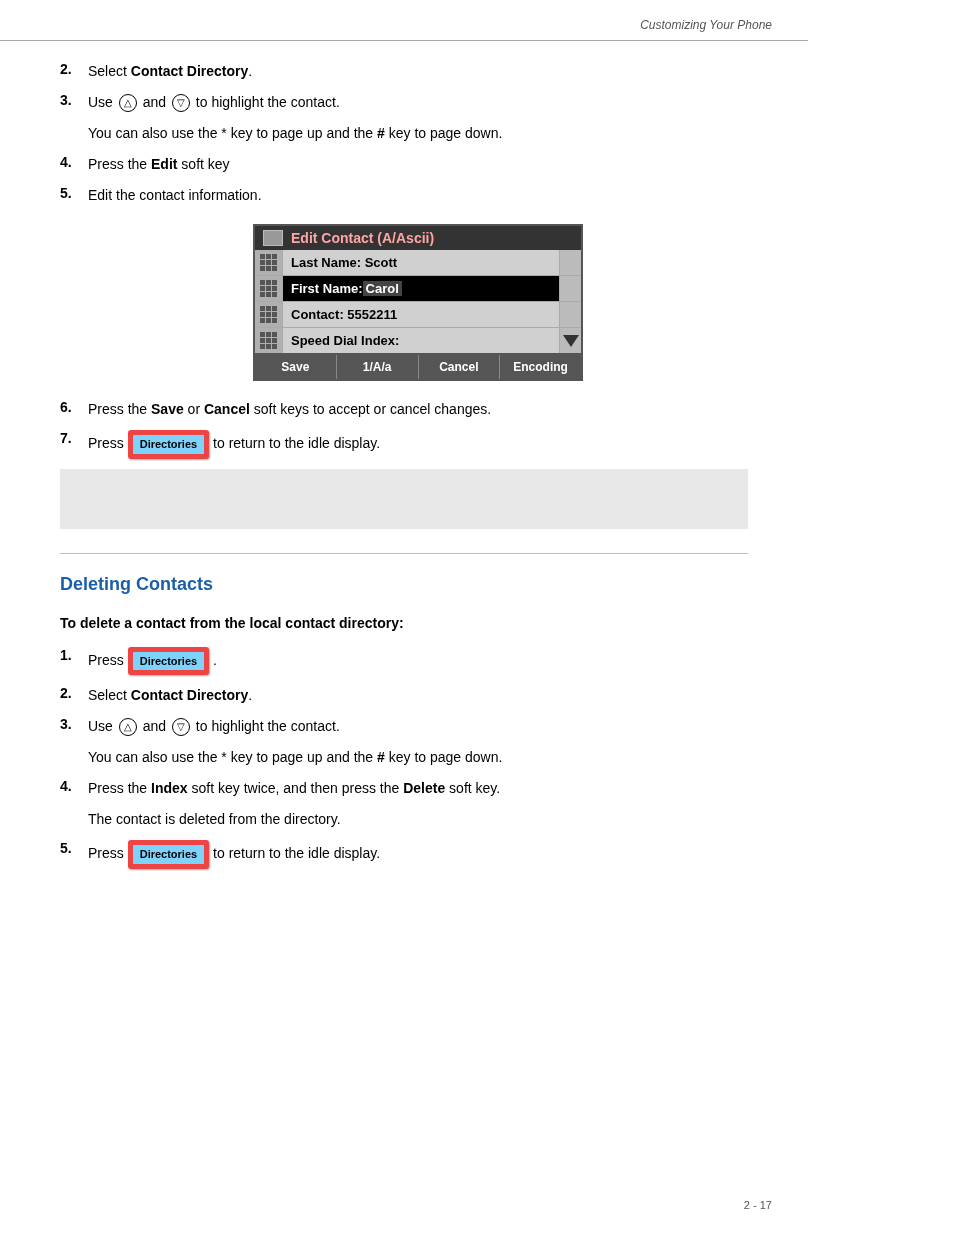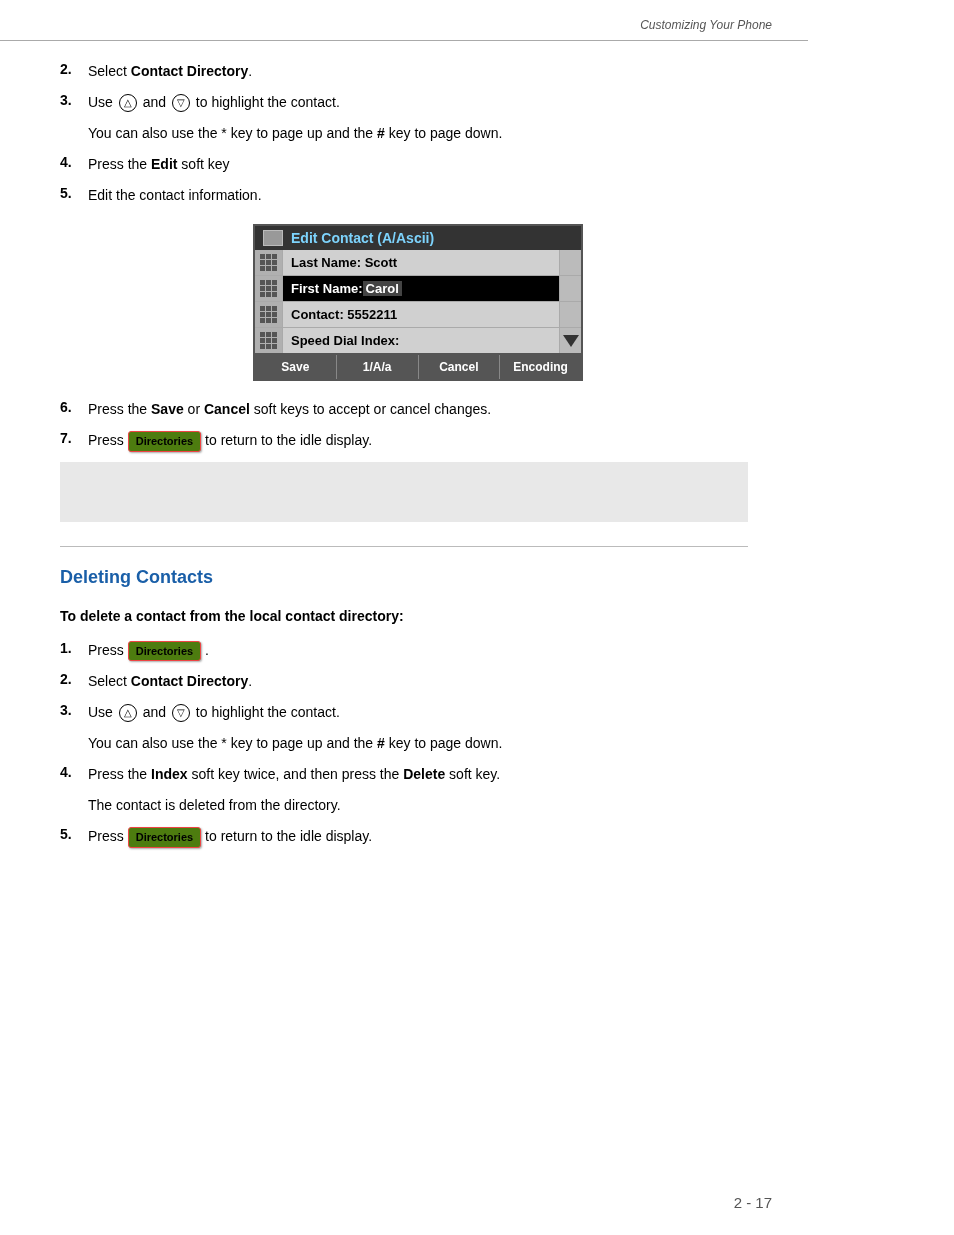--- a/index.html
+++ b/index.html
@@ -78,22 +78,22 @@
       text-align: center;
       line-height: 16px;
       font-size: 10px;
       vertical-align: middle;
       margin: 0 2px;
     }
 
     
     .dir-button {
       display: inline-block;
-      border: 1px solid #ef4444;
-      background: #4d7c0f;
+      border: 5px solid #ef4444;
+      background: #7dd3fc;
       border-radius: 3px;
       padding: 1px 7px;
       font-size: 11px;
       font-weight: bold;
       vertical-align: middle;
       box-shadow: 1px 1px 2px #aaa;
       color: #000;
     }
 
     
@@ -105,21 +105,21 @@
 
     .phone-screen {
       border: 2px solid #555;
       background: #d4d4d4;
       width: 330px;
       font-family: Arial, sans-serif;
     }
 
     .phone-screen-titlebar {
       background: #333;
-      color: #7dd3fc;
+      color: #fca5a5;
       text-align: center;
       font-size: 14px;
       font-weight: bold;
       padding: 4px 8px;
       display: flex;
       align-items: center;
     }
 
     .phone-screen-titlebar-icon {
       width: 20px;
@@ -250,21 +250,21 @@
       font-weight: bold;
       font-size: 14px;
       margin-bottom: 16px;
     }
 
     
     .page-footer {
       position: absolute;
       bottom: 24px;
       right: 36px;
-      font-size: 15px;
+      font-size: 11px;
       color: #555;
       margin-left: 44px;
     }
   </style>
 </head>
 <body>
 
 <div class="page">
 
   <div class="page-header">

